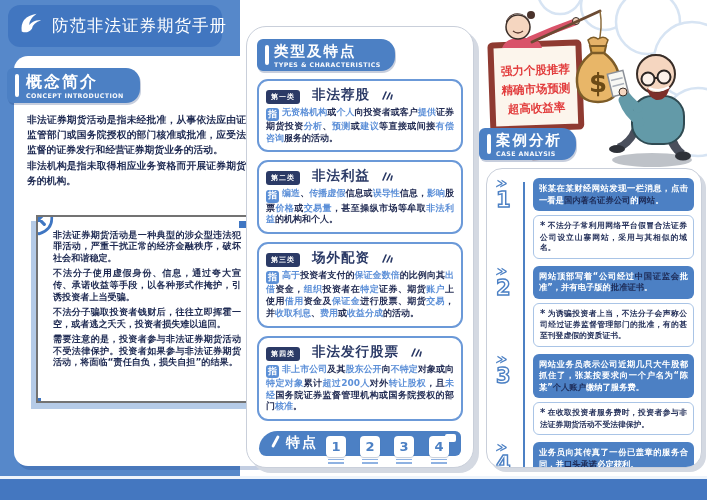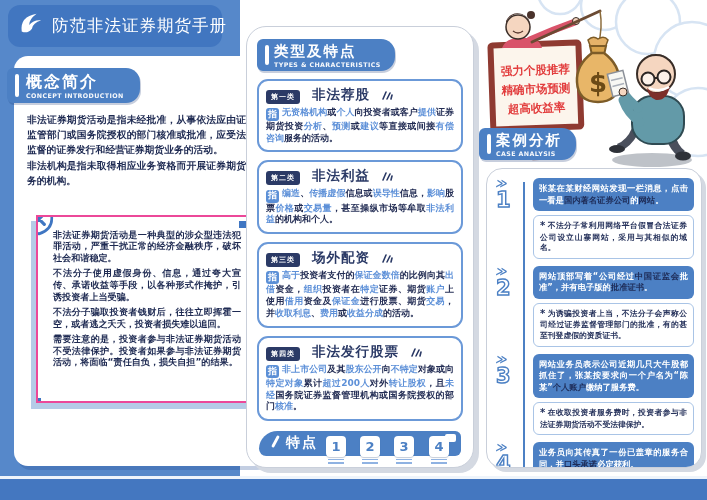--- a/index.html
+++ b/index.html
@@ -20,21 +20,21 @@
   .sec-head{position:relative;margin-left:-7px;width:max-content;max-width:200px;background:#4c80c4;border-radius:6px 14px 14px 6px;padding:5px 16px 4px 19px;color:#fff;box-shadow:1px 2px 0 rgba(30,60,120,.25);}
   .sec-bar{position:absolute;left:8px;top:6px;bottom:6px;width:4px;background:#fff;border-radius:2px;}
   .sec-title{font-size:16px;font-weight:800;letter-spacing:2px;line-height:1.15;}
   .sec-sub{font-size:6.3px;font-weight:700;letter-spacing:.4px;opacity:.95;margin-top:1px;}
 
   .concept-head{margin-top:0;position:relative;top:12px;}
   .concept-text{padding:22px 12px 2px 13px;font-size:9.8px;font-weight:700;color:#1e2a52;line-height:1.5;text-align:justify;}
   .concept-text p{margin:0 0 2px 0;}
   .hazards-head{position:relative;top:6px;}
 
-  .hazard-box{position:relative;margin:22px 16px 0 22px;height:188px;border:2px solid #ec4899;background:#fff;box-shadow:-5px 6px 0 #b5cbe7;padding:13px 9px 6px 15px;box-sizing:border-box;font-size:9.1px;font-weight:700;color:#1e2a52;line-height:1.27;text-align:justify;overflow:hidden;}
+  .hazard-box{position:relative;margin:22px 16px 0 22px;height:188px;border:2px solid #737373;background:#fff;box-shadow:-5px 6px 0 #b5cbe7;padding:13px 9px 6px 15px;box-sizing:border-box;font-size:9.1px;font-weight:700;color:#1e2a52;line-height:1.27;text-align:justify;overflow:hidden;}
   .hazard-box p{margin:0 0 4px 0;}
   .hz-shield{position:absolute;left:-15px;top:-15px;}
   .sq{position:absolute;width:7px;height:7px;background:#3f76c2;}
   .sq.tr{top:4px;right:4px;}
   .sq.bl{left:-4px;bottom:-4px;}
   .sq.br{right:-4px;bottom:-4px;}
 
   
   .mid-card{position:absolute;left:246px;top:26px;width:228px;height:442px;background:#fff;border:1px solid #c9cfda;border-radius:20px;box-shadow:5px 5px 0 #d4d9e2;box-sizing:border-box;overflow:hidden;}
   .types-head{margin:12px 0 0 10px;padding:4px 14px 3px 17px;}

